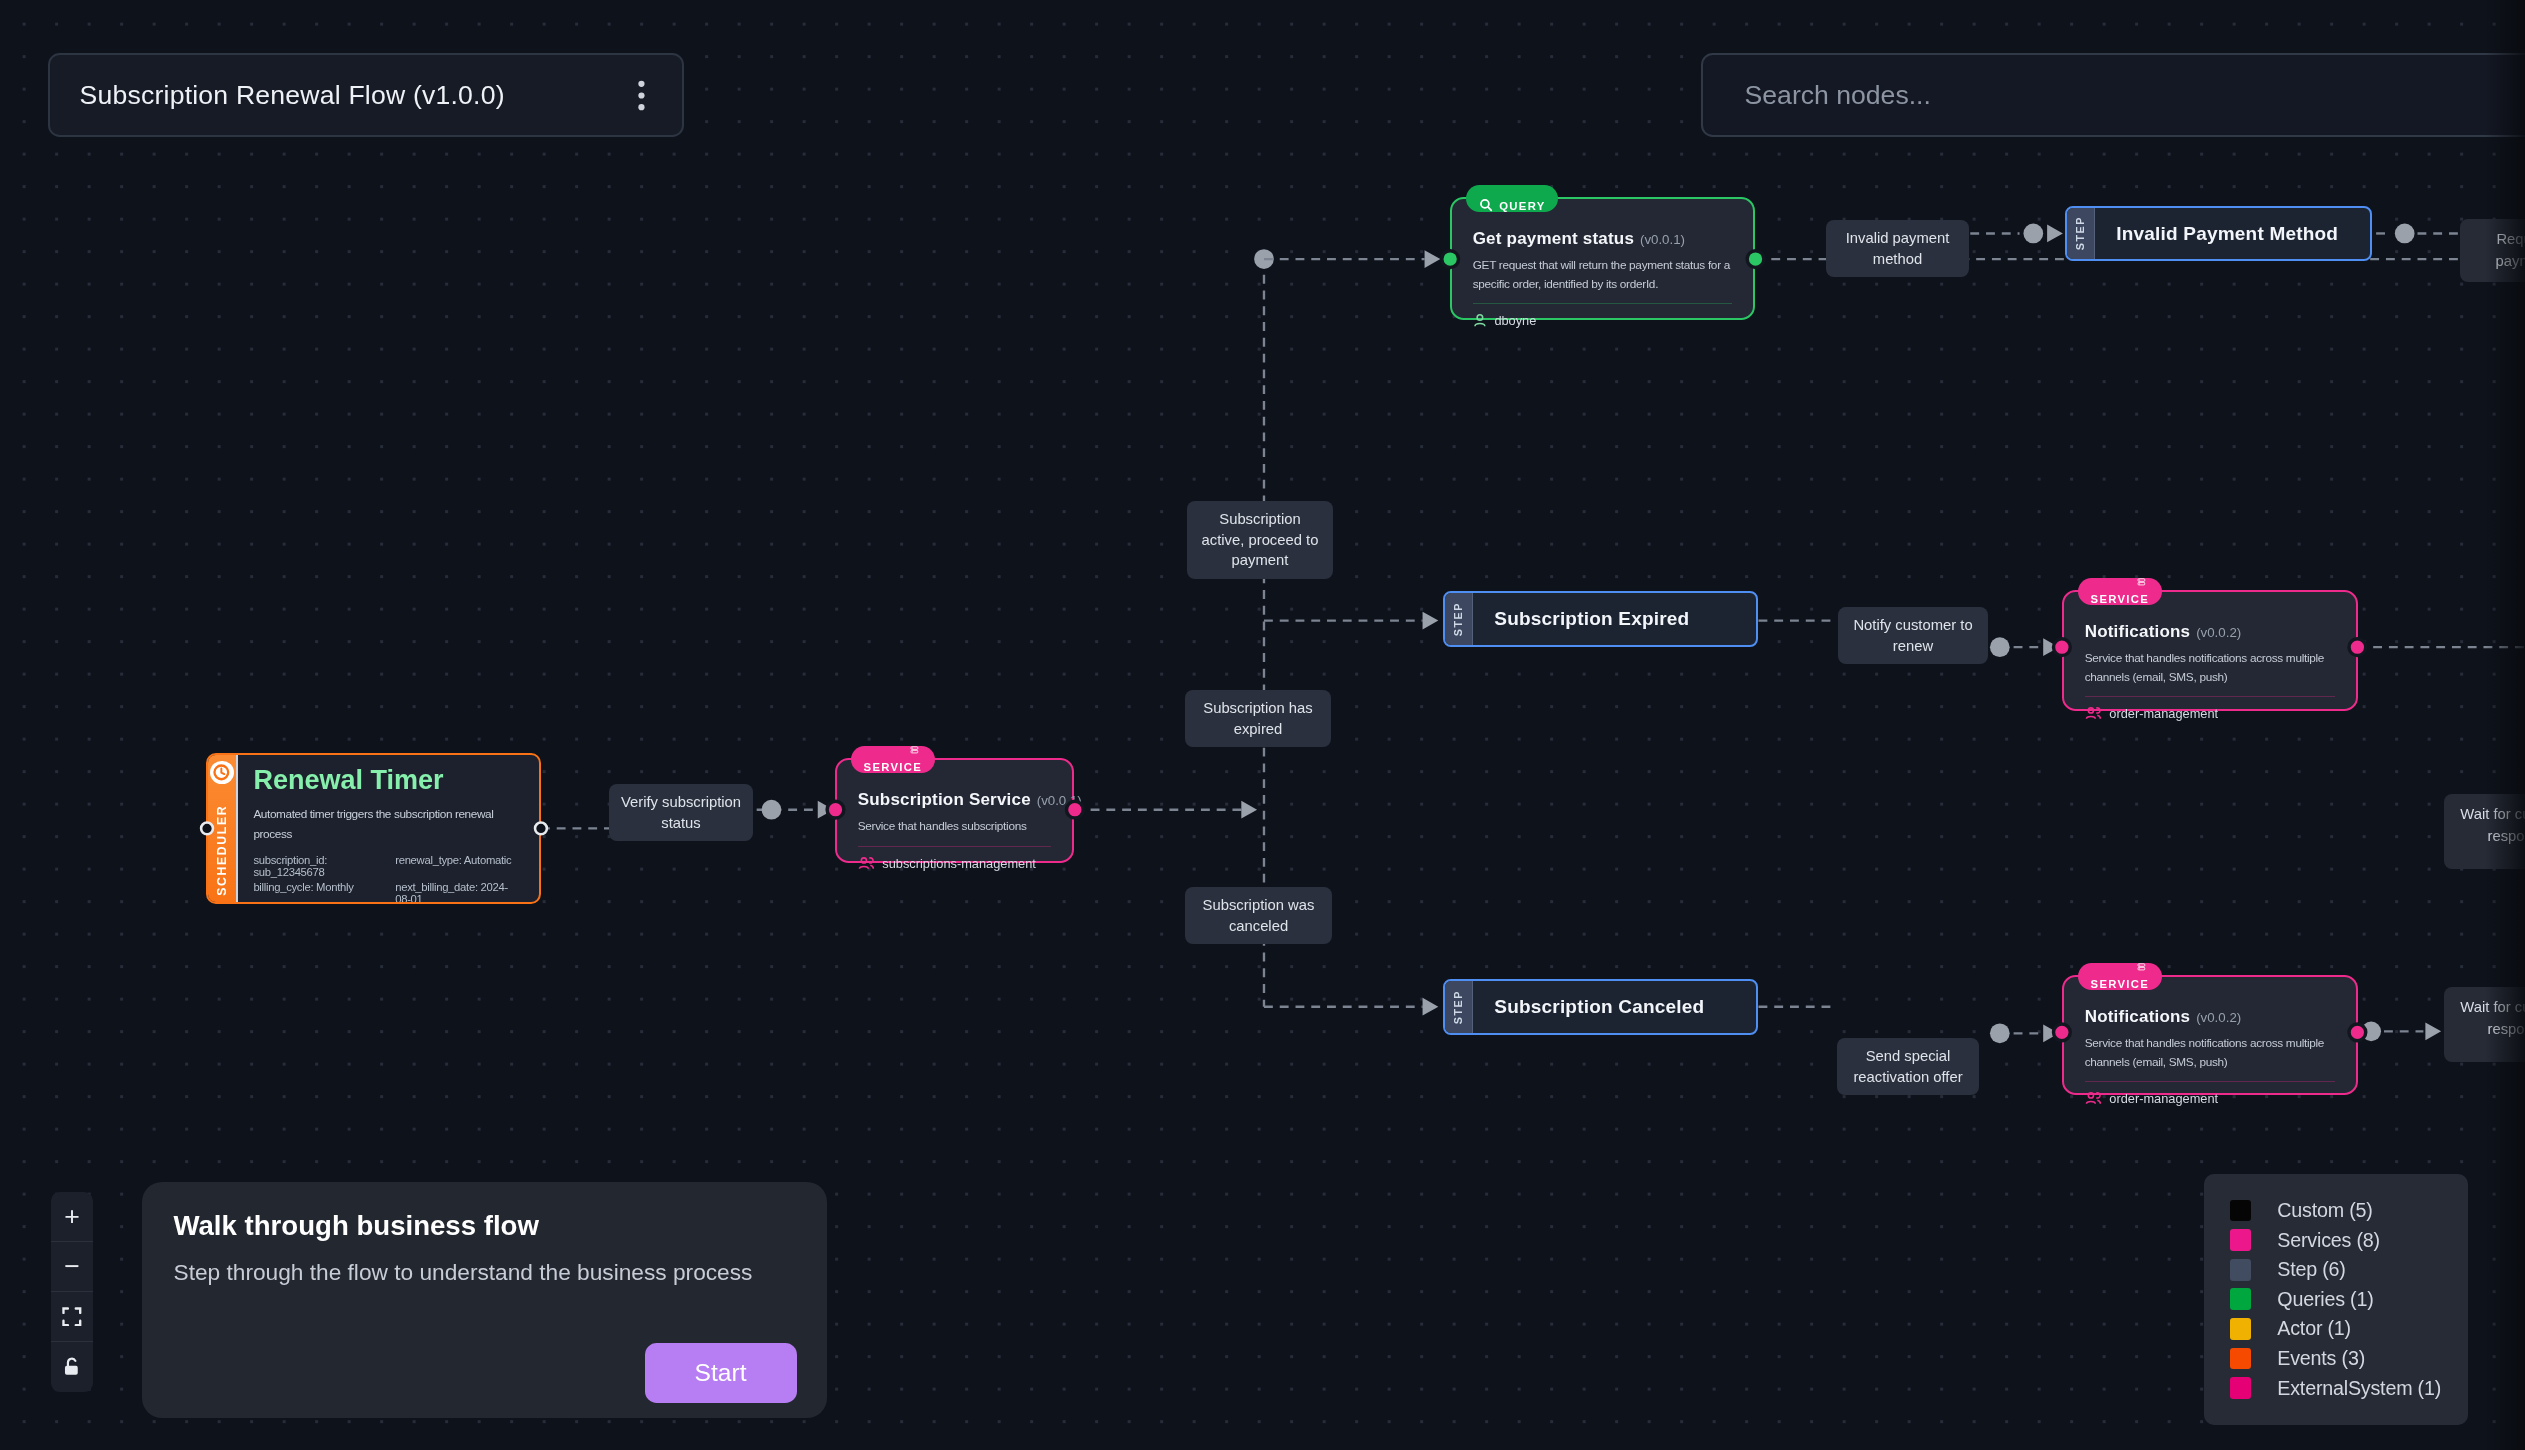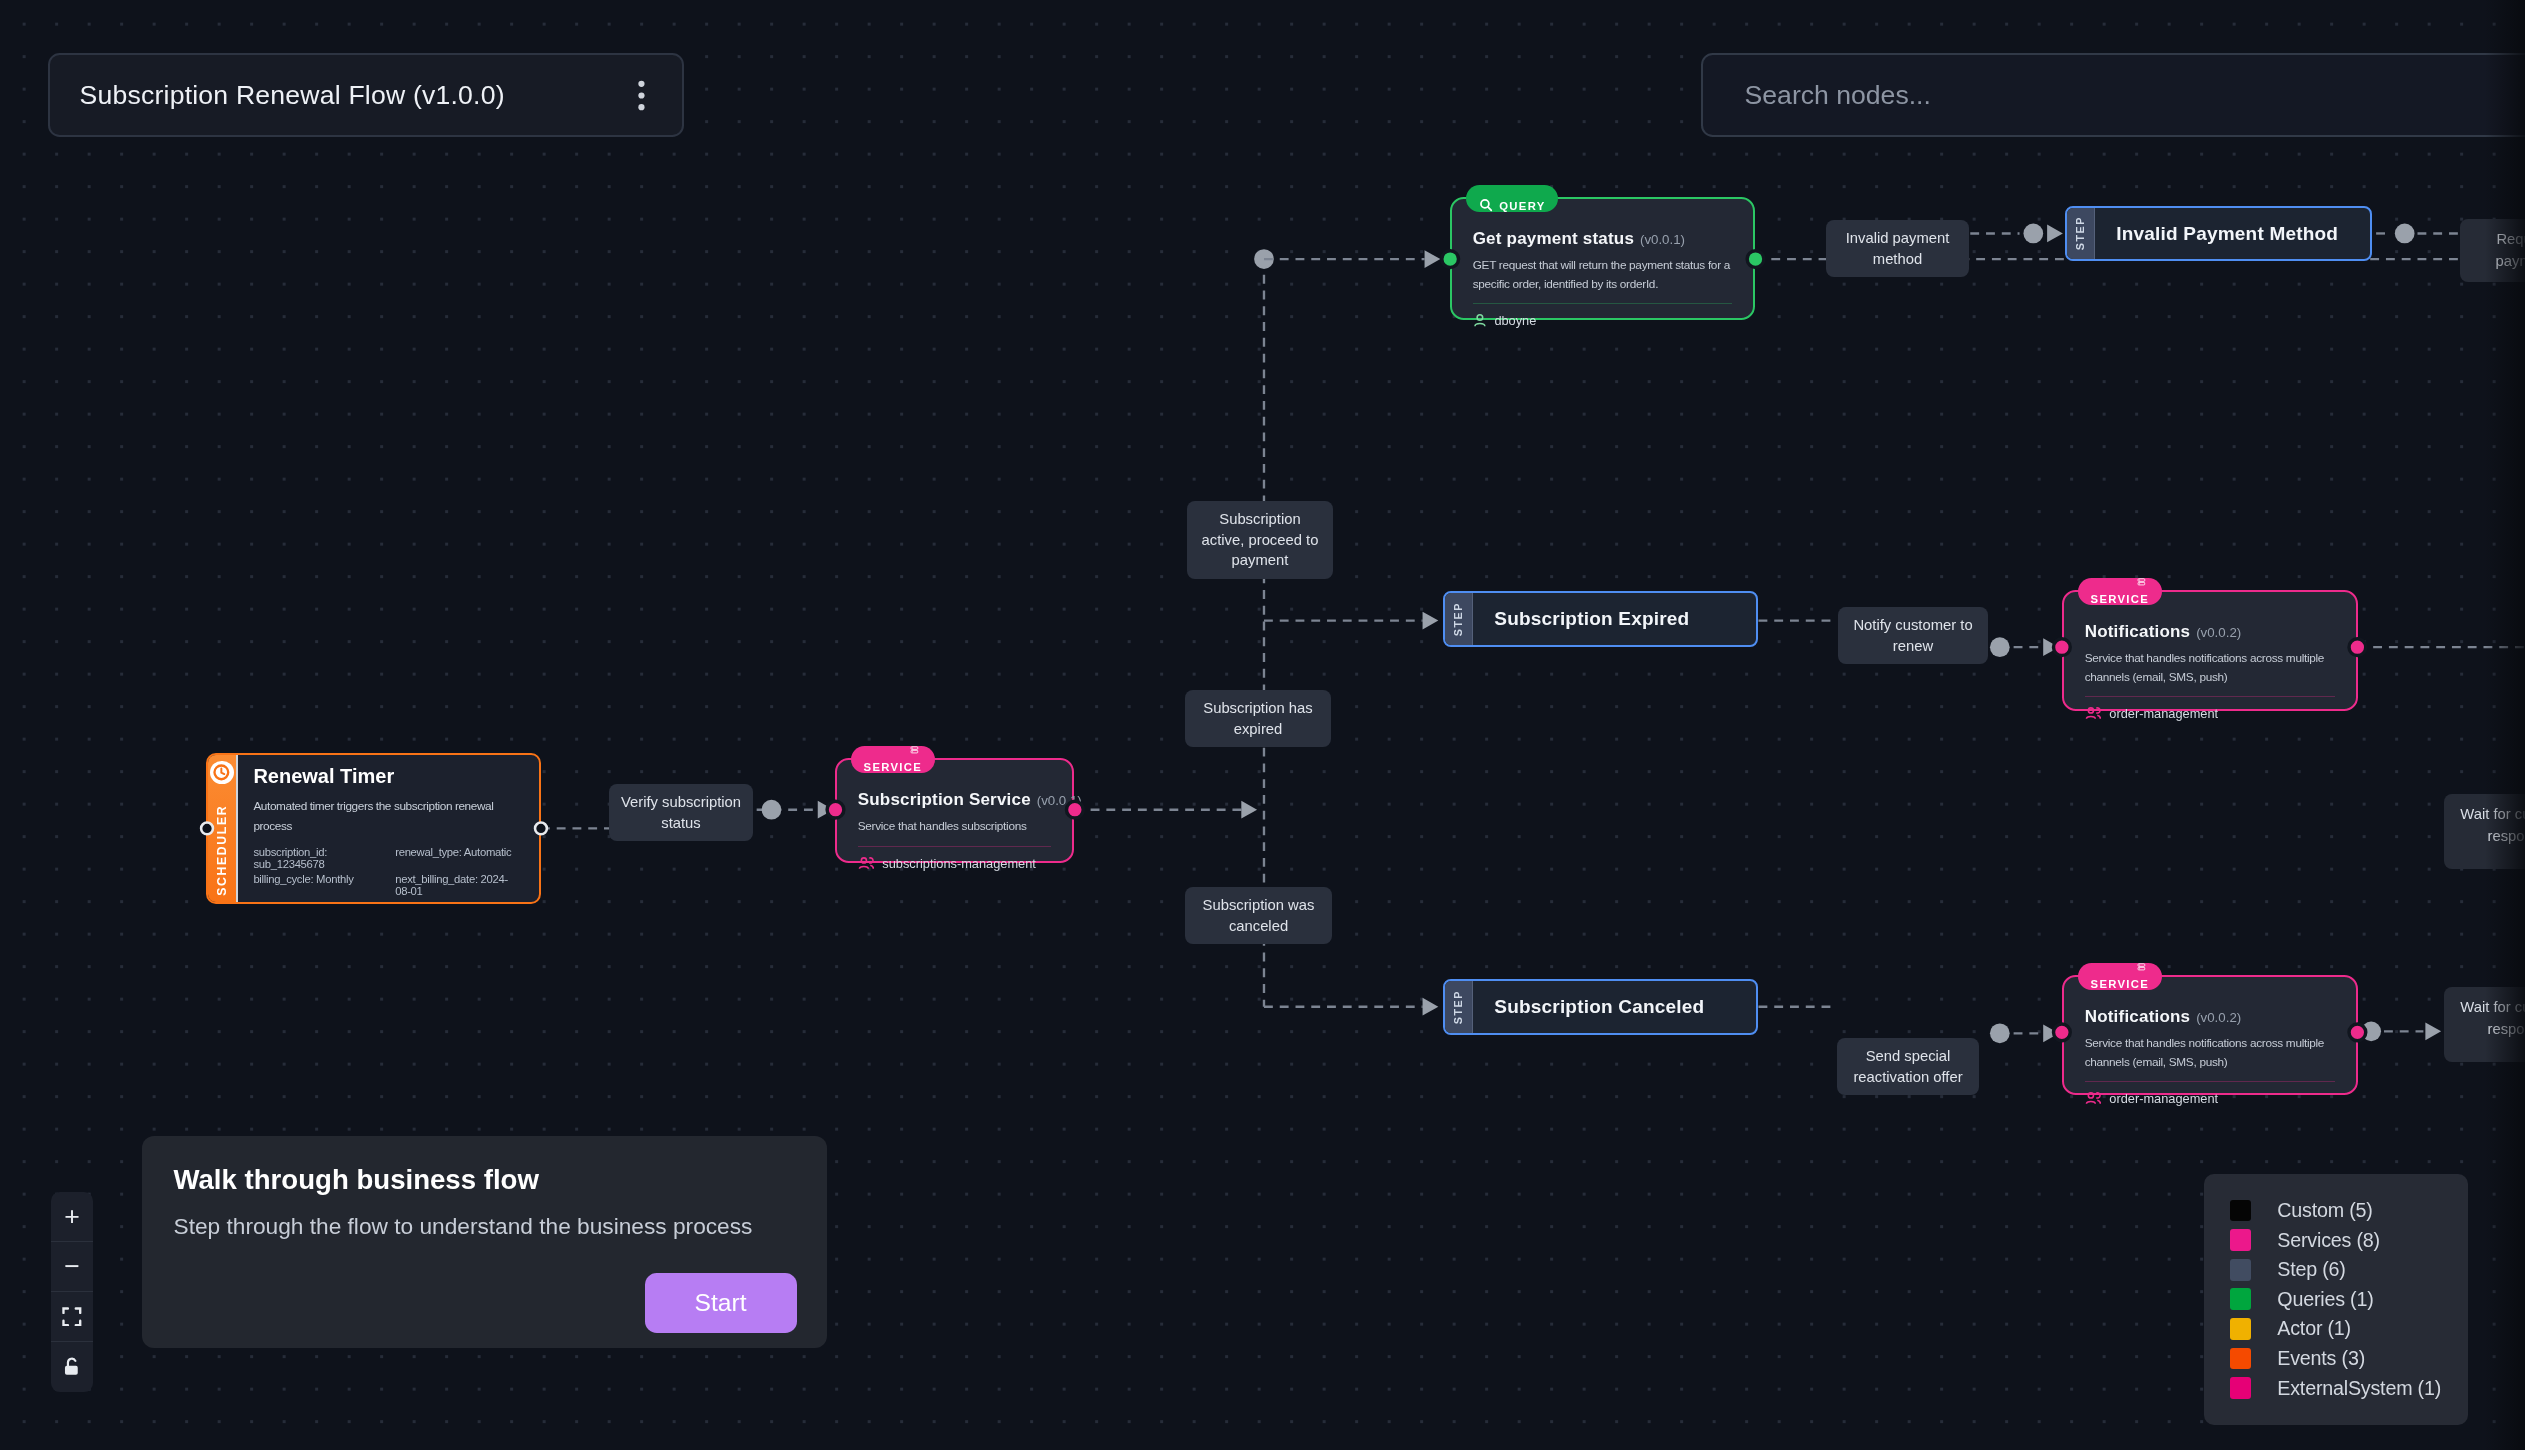--- a/index.html
+++ b/index.html
@@ -64,28 +64,28 @@
 
   
   .timer{width:335px;height:151px;background:#1c212d;border:2.5px solid #f97316;border-radius:9.9px;
     display:flex;overflow:hidden;}
   .timer .side{width:27.6px;background:linear-gradient(#fb8c33,#f97316);position:relative;
     display:flex;flex-direction:column;align-items:center;}
   .timer .clockwrap{margin-top:5.9px;width:23.6px;height:23.6px;border-radius:50%;background:#fff;
     display:flex;align-items:center;justify-content:center;}
   .timer .side .vtext{flex:1;color:#fff;font-size:12.3px;letter-spacing:1.6px;margin:7.9px 0 5.9px 0;}
   .timer .body{flex:1;border-left:2px solid #cfd5de;padding:9.9px 15.8px 7.9px 15.8px;}
-  .timer .ttl{font-size:20px;font-weight:700;color:#ffffff;margin-bottom:7.9px;}
+  .timer .ttl{font-size:27px;font-weight:700;color:#86efac;margin-bottom:7.9px;}
   .timer .desc{font-size:11.8px;letter-spacing:-0.4px;color:#c9d0da;line-height:1.7;margin-bottom:9.9px;}
   .timer .kv{display:grid;grid-template-columns:1fr 1fr;column-gap:13.8px;row-gap:3px;
     font-size:11.3px;letter-spacing:-0.3px;color:#b6bfcc;}
 
   
-  .walk{position:absolute;left:142px;top:1136px;width:685px;height:212px;background:#23272f;
-    border-radius:12px;padding:27.6px 31.5px;z-index:20;}
+  .walk{position:absolute;left:142px;top:1182px;width:685px;height:236px;background:#23272f;
+    border-radius:20px;padding:27.6px 31.5px;z-index:20;}
   .walk .wt{font-size:27.6px;font-weight:700;color:#fff;margin-bottom:15.8px;}
   .walk .wd{font-size:22.7px;color:#c7cdd7;line-height:1.4;max-width:591px;}
   .startbtn{position:absolute;right:30.5px;bottom:14.8px;width:152px;height:60px;background:#b77df3;
     border:none;border-radius:11.8px;color:#fff;font-size:24.6px;cursor:pointer;}
 
   
   .controls{position:absolute;left:51px;top:1192px;width:42px;background:#1c202b;border-radius:8.9px;
     z-index:20;overflow:hidden;}
   .ctrl{width:42px;height:50px;display:flex;align-items:center;justify-content:center;
     border-bottom:1px solid #2b303c;color:#e8ebf0;cursor:pointer;}

